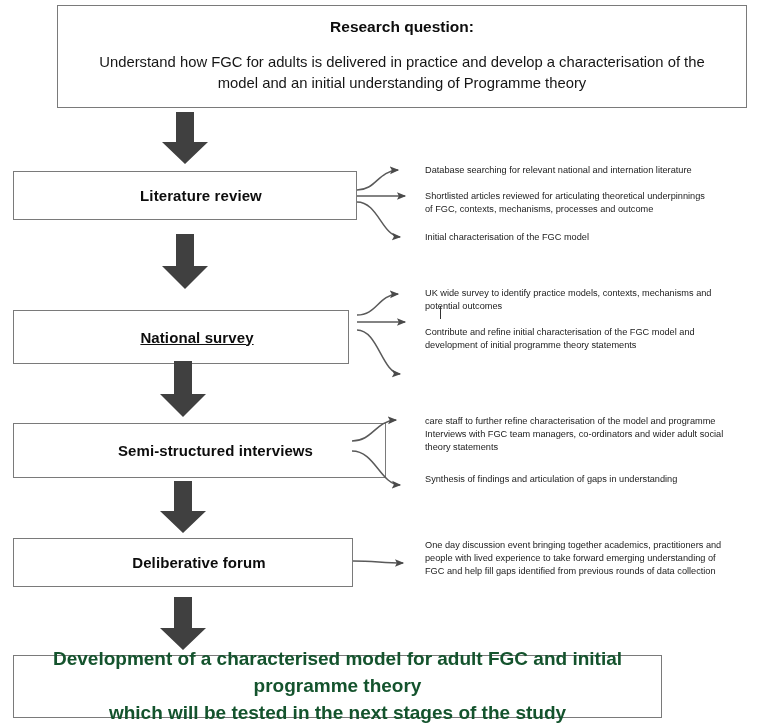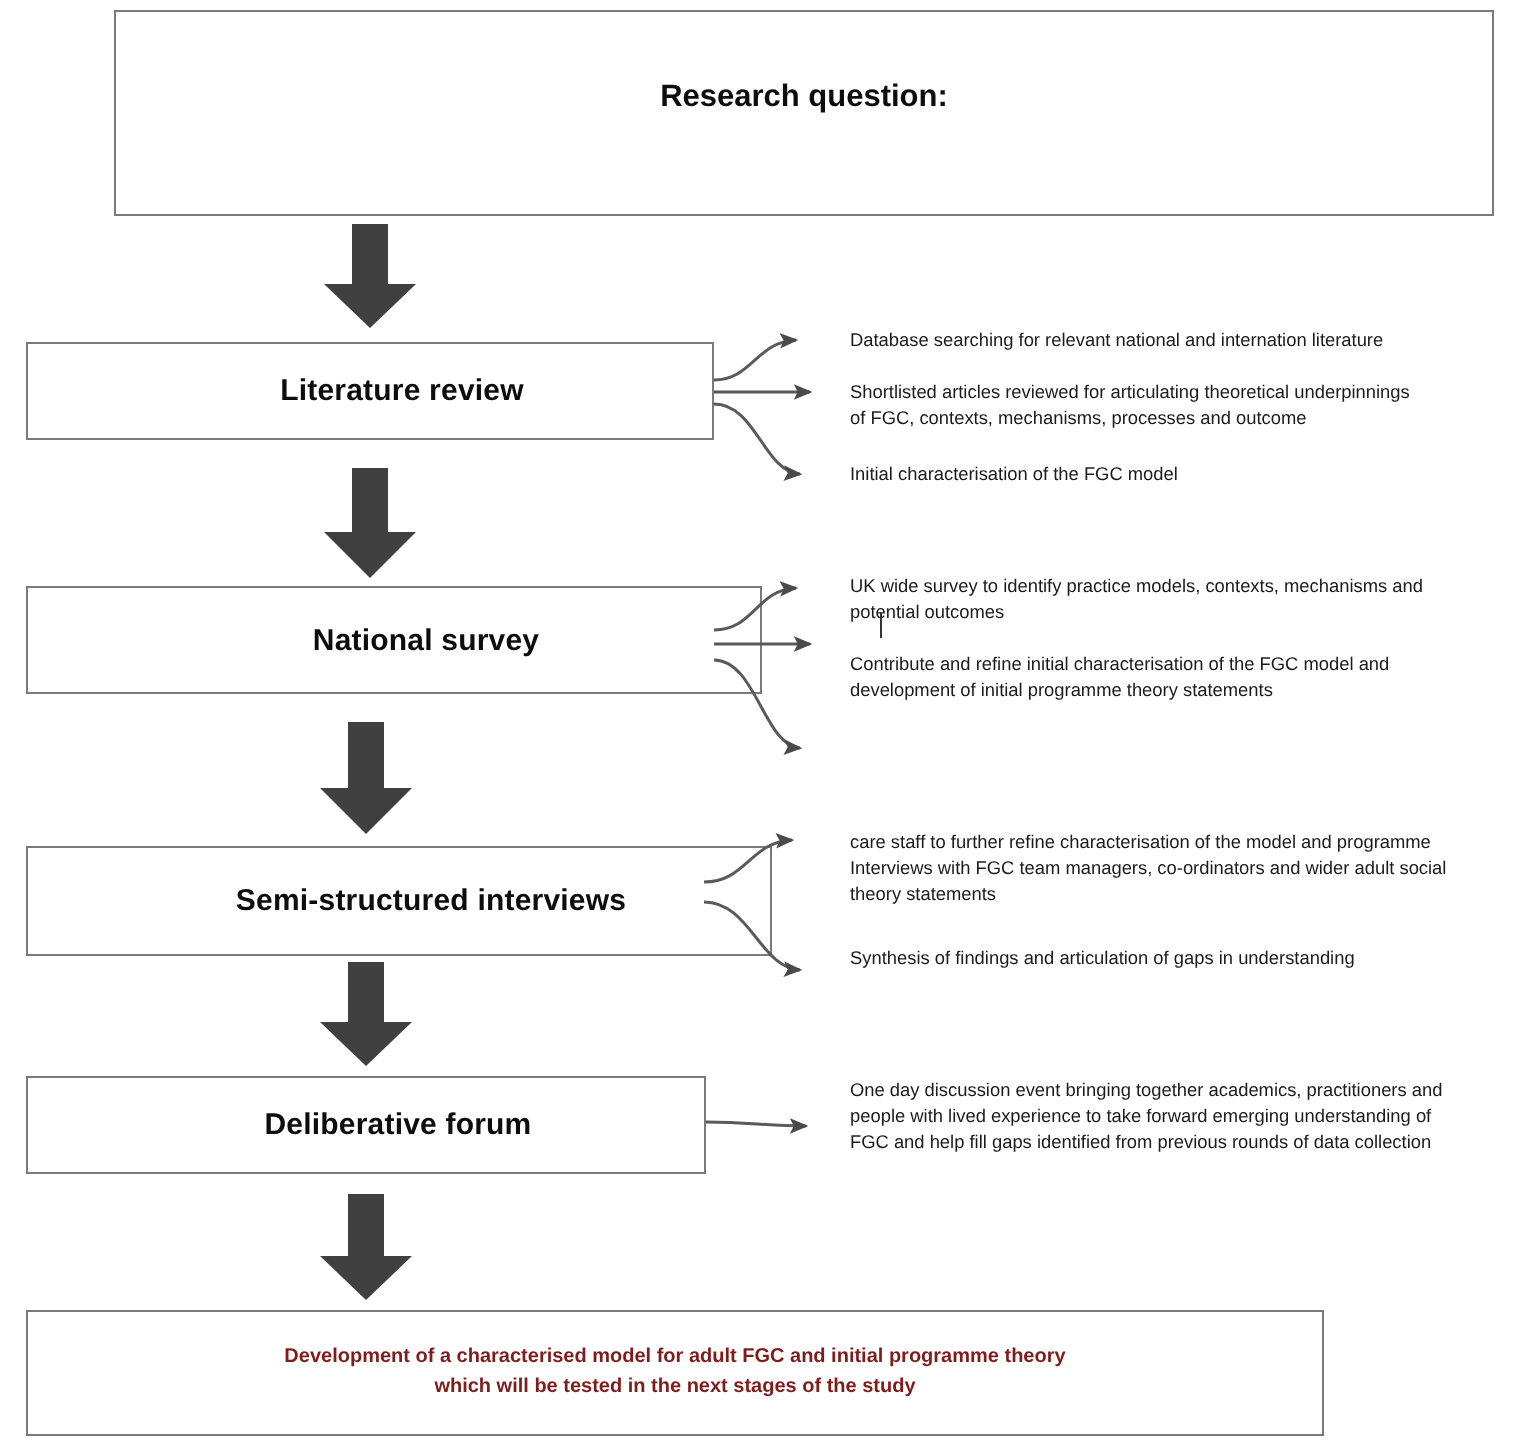--- a/index.html
+++ b/index.html
@@ -57,37 +57,37 @@
     color: #161616;
     max-width: 640px;
   }
 
   
   .stage-box .box-text {
     font-size: 15px;
     letter-spacing: 0.1px;
   }
   #stage-box-0 { left: 13px; top: 171px;  width: 344px; height: 49px; }
-  #stage-box-1 { left: 13px; top: 293px;  width: 368px; height: 54px; }
+  #stage-box-1 { left: 13px; top: 310px;  width: 336px; height: 54px; text-decoration: underline; }
   #stage-box-2 { left: 13px; top: 423px;  width: 373px; height: 55px; }
   #stage-box-3 { left: 13px; top: 538px;  width: 340px; height: 49px; }
 
   
   #outcome-box {
     left: 13px;
     top: 655px;
     width: 649px;
     height: 63px;
     padding: 2px 12px;
   }
   #outcome-text {
-    font-size: 10px;
+    font-size: 19px;
     font-weight: bold;
     line-height: 1.42;
-    color: #7f1d1d;
+    color: #14532d;
   }
 
   
   .down-arrow {
     position: absolute;
     width: 46px;
   }
   .down-arrow svg { display: block; width: 100%; height: 100%; }
 
   
@@ -115,20 +115,21 @@
     background: #333333;
   }
 </style>
 </head>
 <body>
 
 <div id="canvas">
 
   <div class="box" id="research-box">
     <div id="research-title">Research question:</div>
+    <div id="research-body">Understand how FGC for adults is delivered in practice and develop a characterisation of the model and an initial understanding of Programme theory</div>
   </div>
 
   <div class="box stage-box" id="stage-box-0">
     <span class="box-text">Literature review</span>
   </div>
   <div class="box stage-box" id="stage-box-1">
     <span class="box-text">National survey</span>
   </div>
   <div class="box stage-box" id="stage-box-2">
     <span class="box-text">Semi-structured interviews</span>

